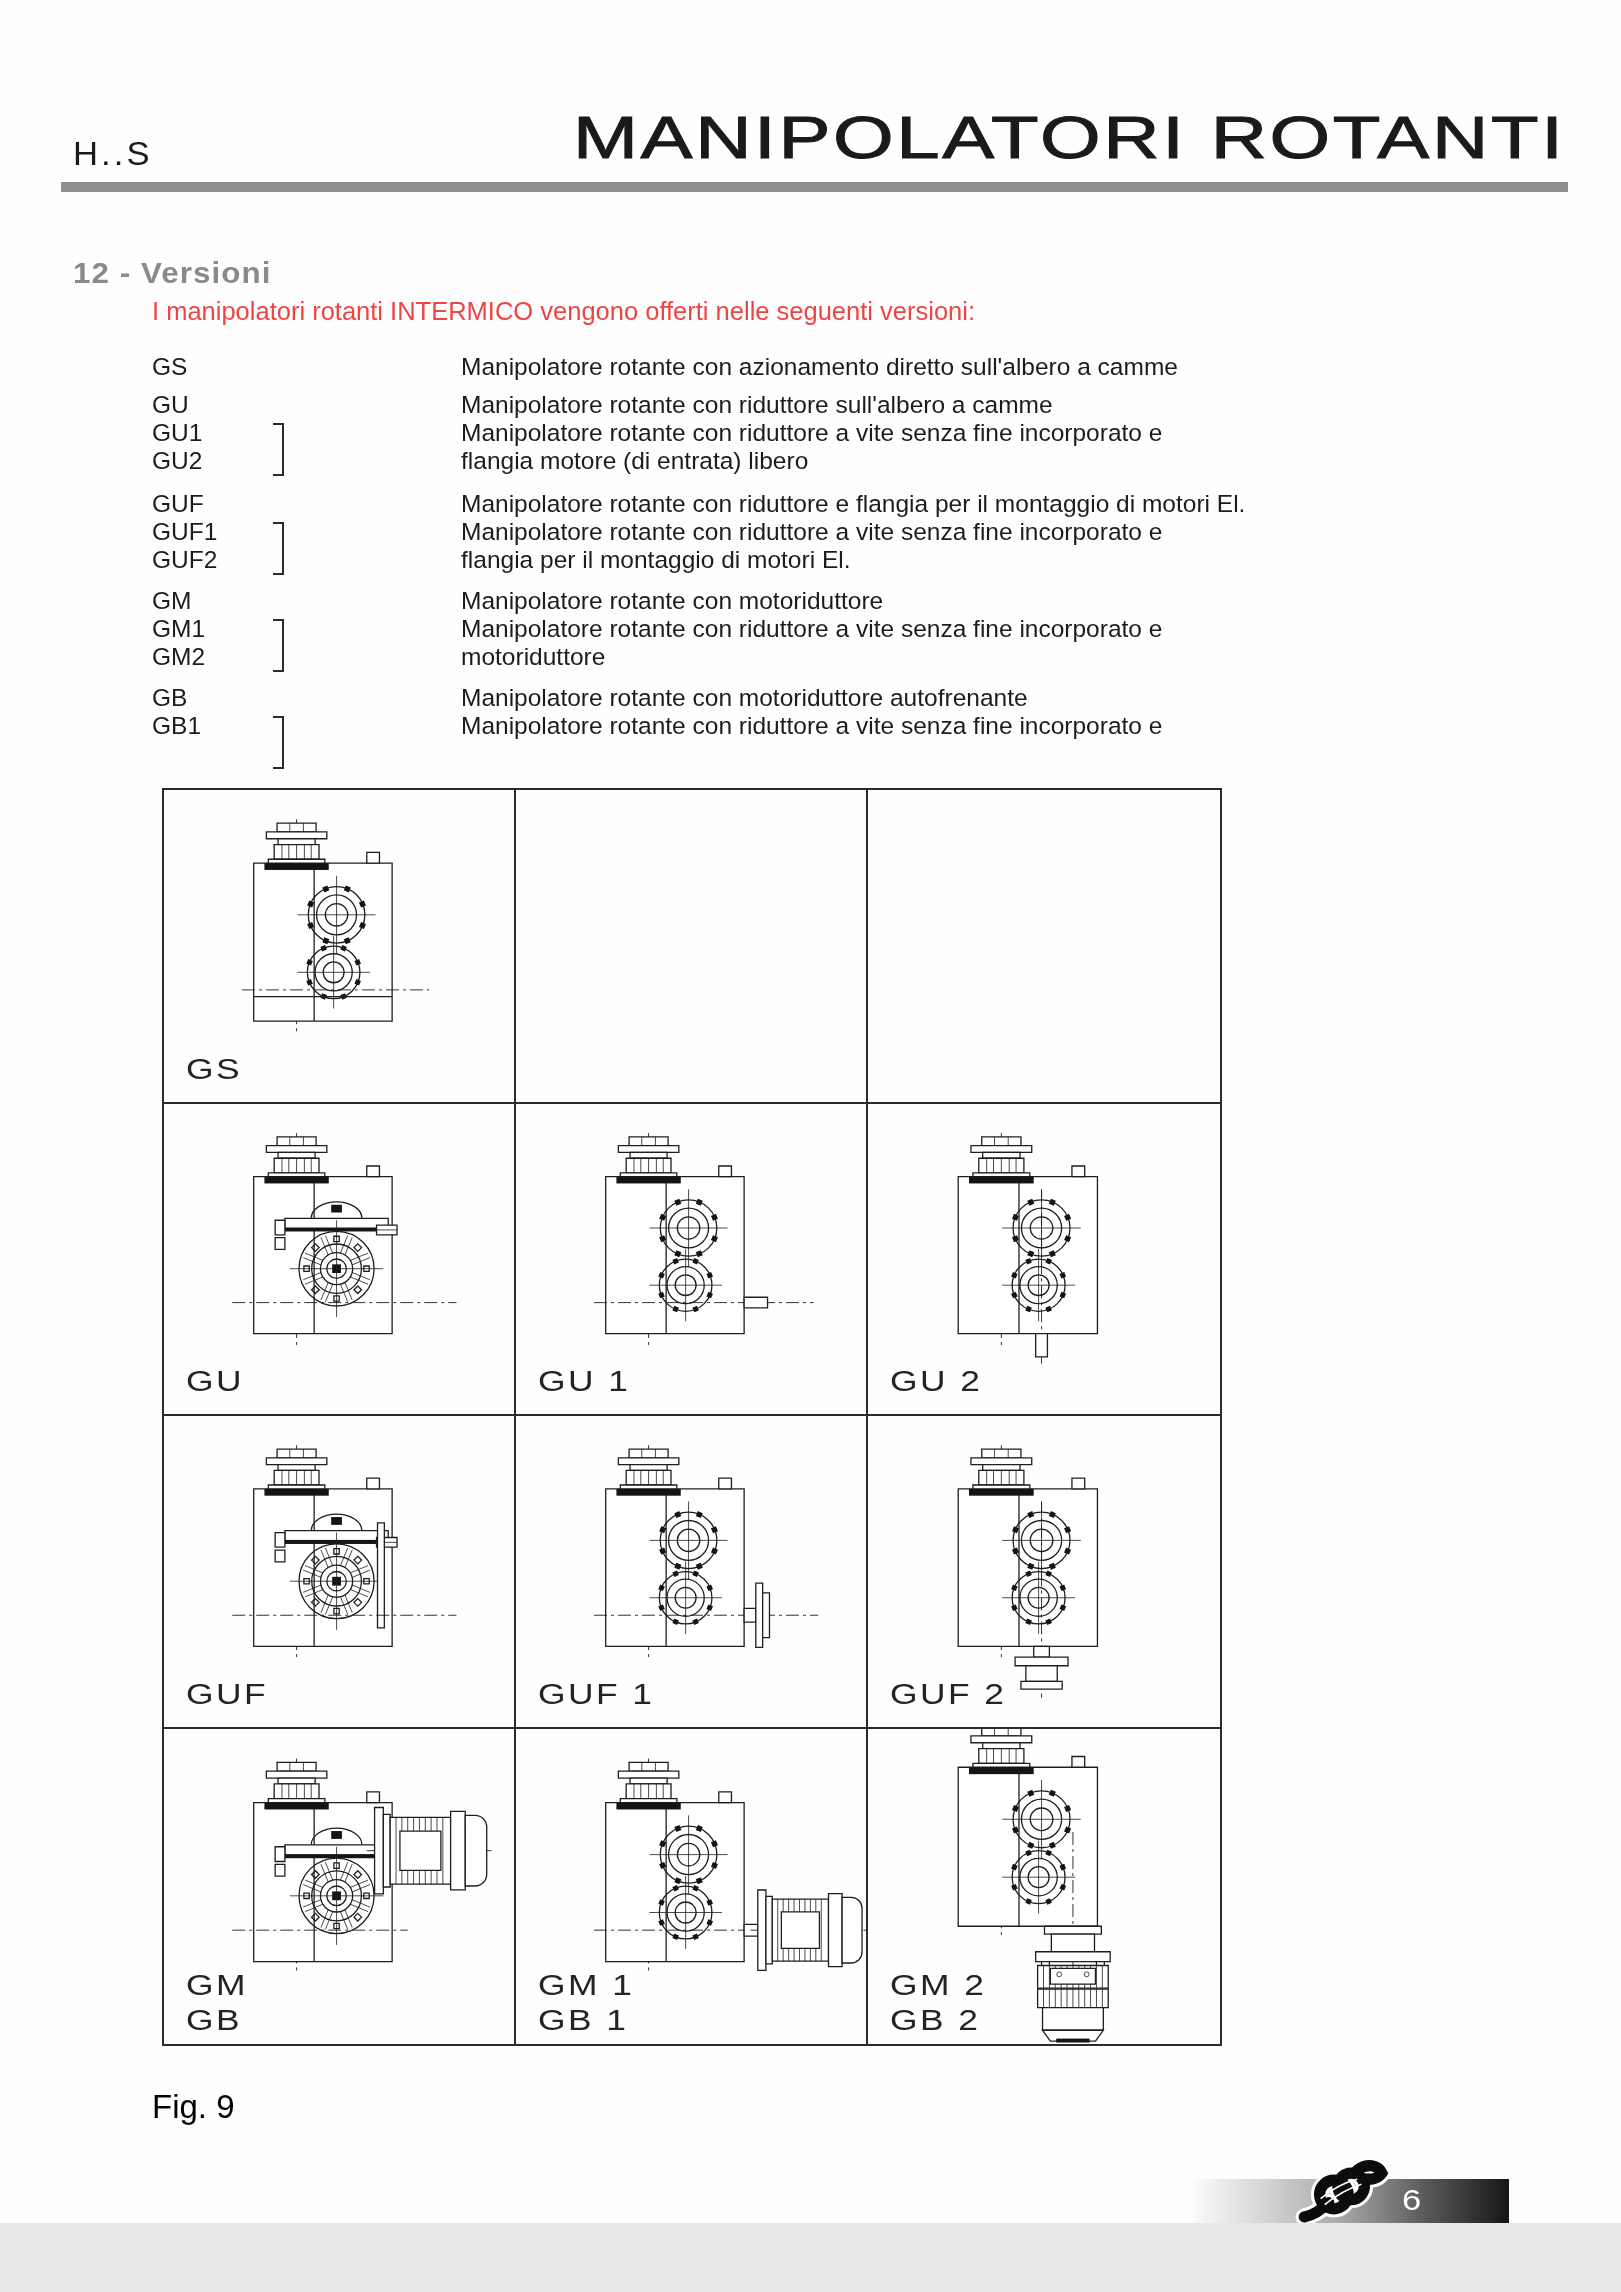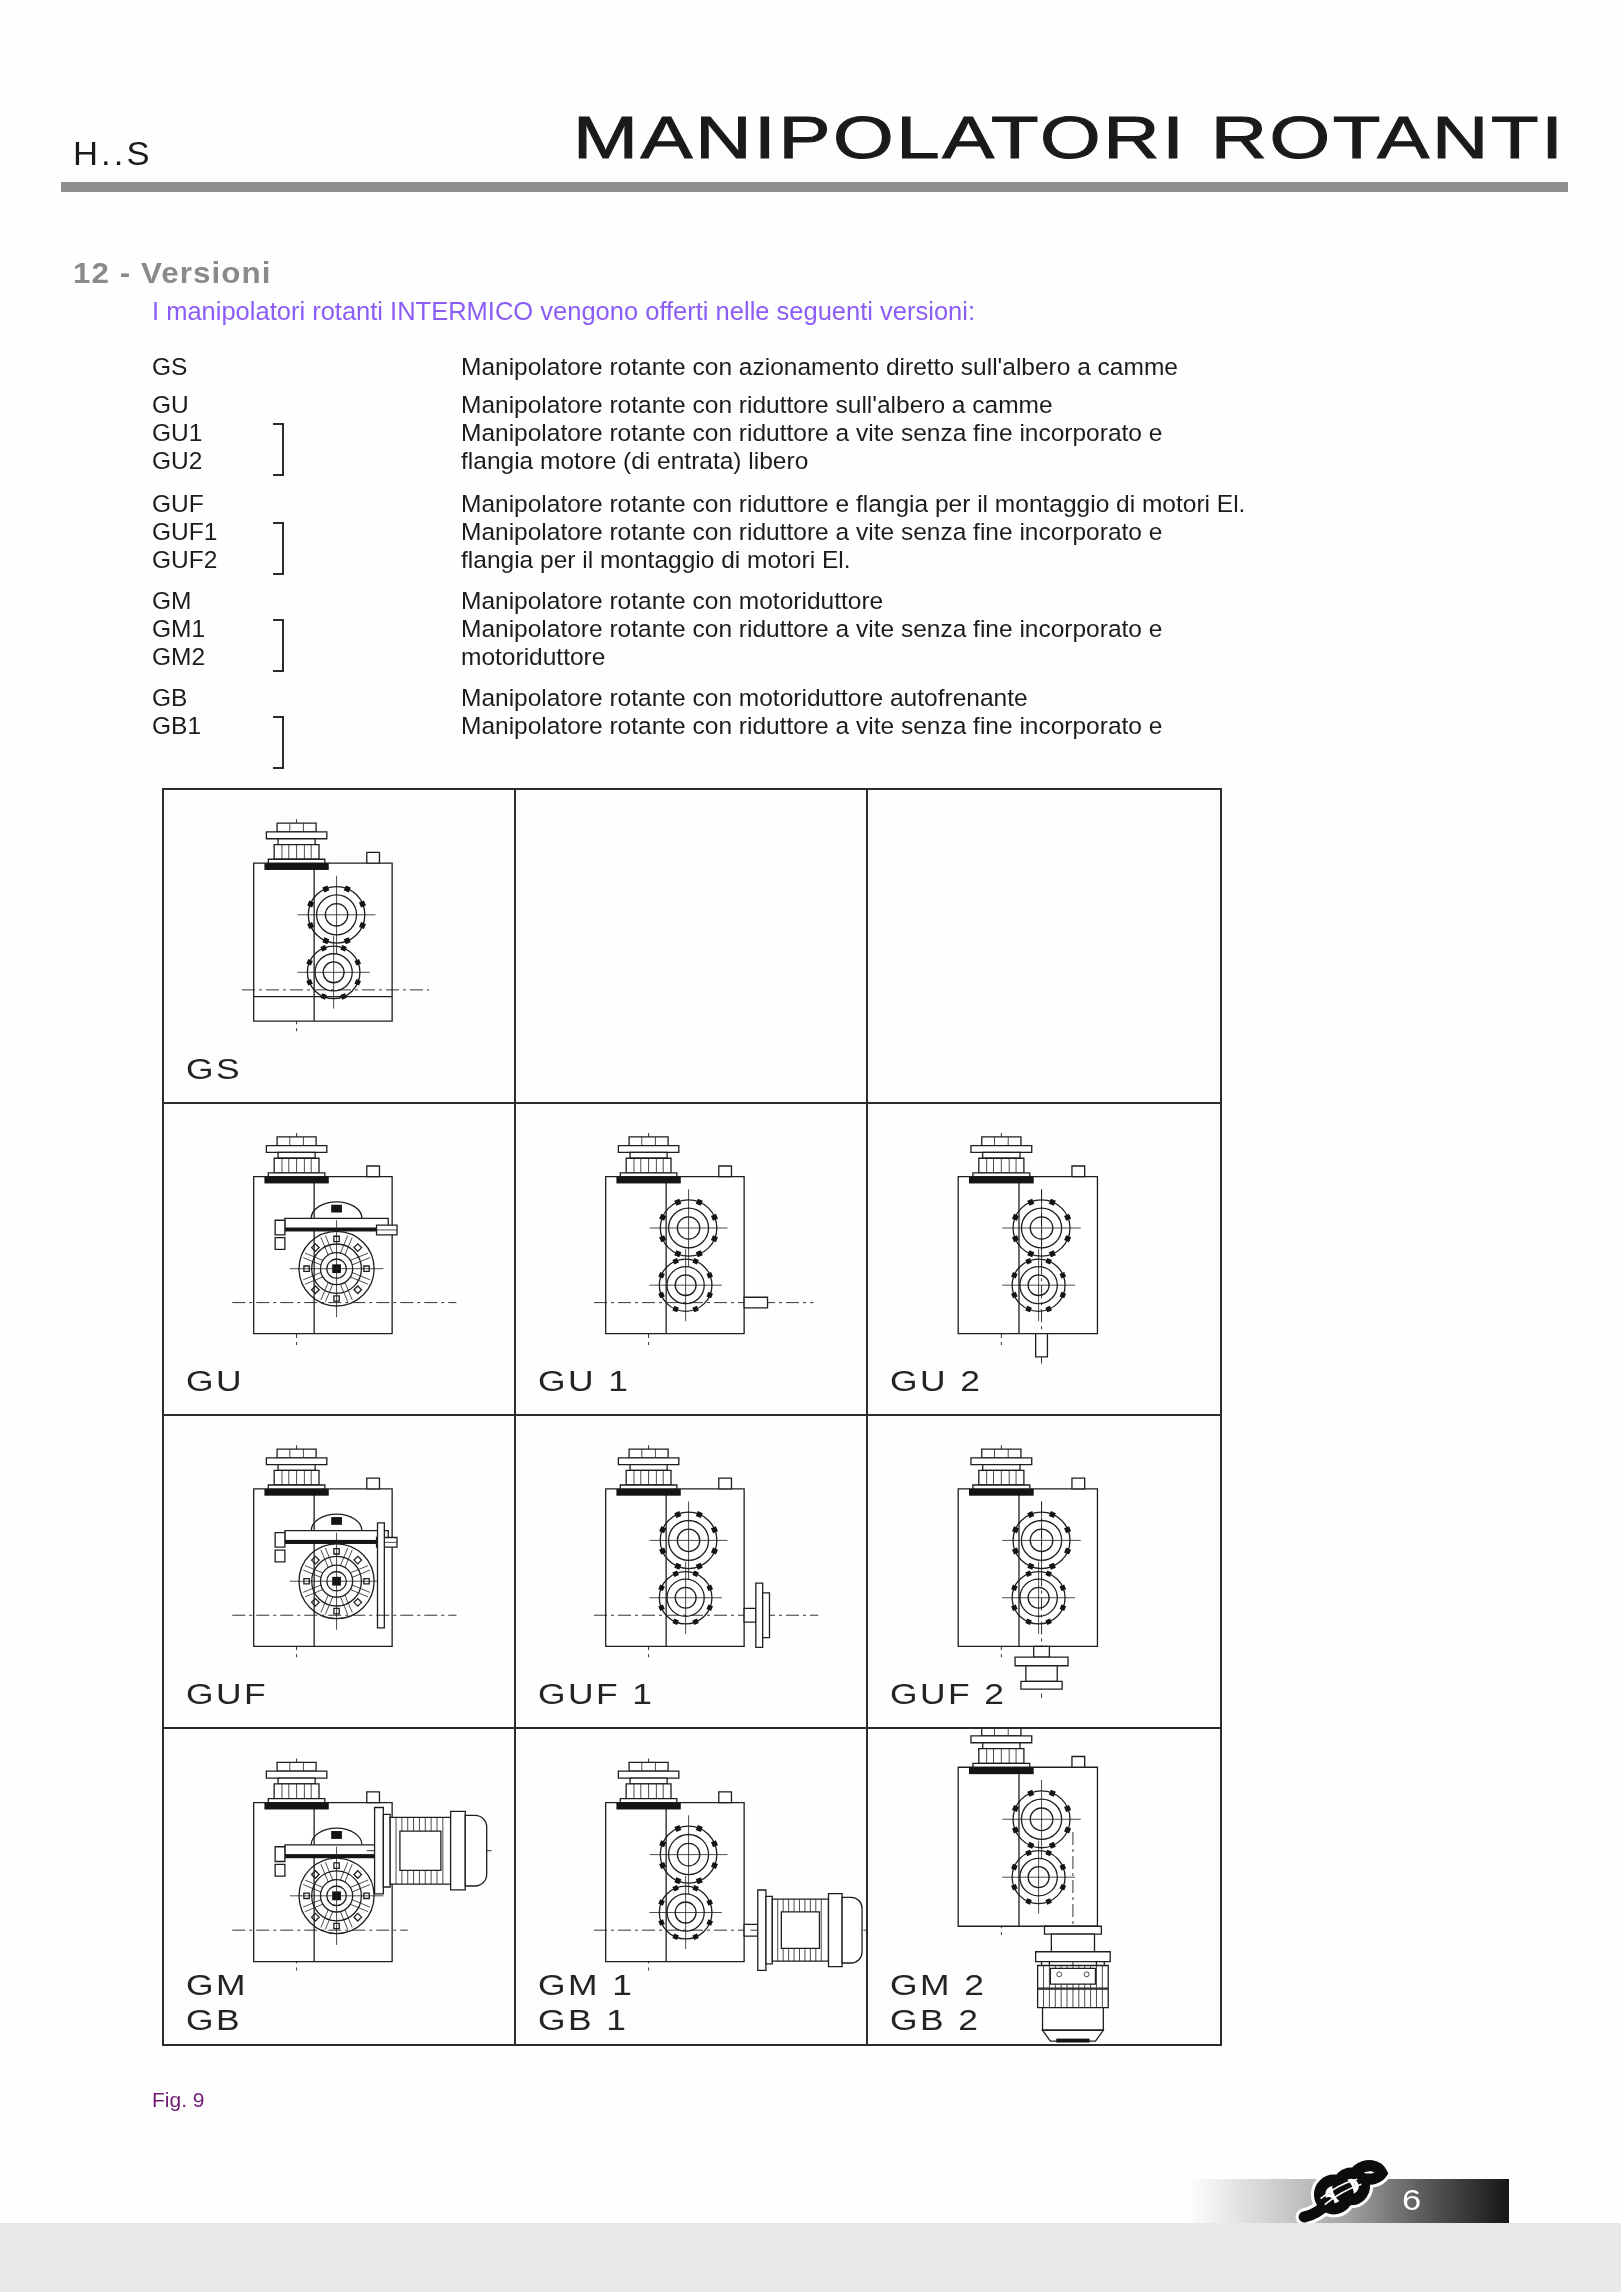--- a/index.html
+++ b/index.html
@@ -10,21 +10,21 @@
   .hs-code{position:absolute;left:73px;top:135px;font-size:33px;letter-spacing:2.9px;color:#1a1a1a;
            transform:scaleX(1.05);transform-origin:0 50%;}
   .doc-title{position:absolute;right:56px;top:108px;font-size:60px;line-height:1;letter-spacing:2px;
              color:#1a1a1a;transform:scaleX(1.30);transform-origin:100% 50%;white-space:nowrap;
              -webkit-text-stroke:1px #1a1a1a;}
   .header-rule{position:absolute;left:61px;top:182px;width:1507px;height:9.8px;background:#8f8f8f;}
 
   
   .section-heading{position:absolute;left:73px;top:257px;font-size:29px;font-weight:bold;
                    letter-spacing:1px;color:#8a8a8a;transform:scaleX(1.08);transform-origin:0 50%;}
-  .intro{position:absolute;left:152px;top:297px;font-size:25.5px;color:#8b5cf6;}
+  .intro{position:absolute;left:152px;top:297px;font-size:25.5px;color:#ef4444;}
 
   
   .versions{position:absolute;left:152px;top:353px;width:1333px;}
   .vgroup{position:relative;margin-bottom:9.8px;}
   .vgroup.g2{margin-bottom:15.7px;}
   .vgroup.g3,.vgroup.g4{margin-bottom:12.7px;}
   .vrow{display:flex;line-height:28px;font-size:24.5px;}
   .vcode{display:inline-block;width:309px;flex:0 0 309px;}
   .vdesc{flex:1;}
   .vbracket{position:absolute;left:121px;top:32px;width:8.8px;height:49px;
@@ -36,21 +36,21 @@
             grid-template-rows:314px 312px 313px 315px;}
   .fig-cell{position:relative;border-right:2px solid #2b2b2b;border-bottom:2px solid #2b2b2b;}
   .fig-cell.last-col{border-right:none;text-decoration:underline;}
   .fig-cell.last-row{border-bottom:none;}
   .fig-cell svg.drawing{position:absolute;left:0;top:0;width:100%;height:100%;}
   .cell-label{position:absolute;left:21.6px;bottom:15.7px;font-size:29px;letter-spacing:2px;color:#242424;
               transform:scaleX(1.22);transform-origin:0 100%;white-space:nowrap;}
   .cell-label.double{bottom:5.9px;line-height:35px;}
   .cell-label.double span{display:block;}
 
-  .fig-caption{position:absolute;left:152px;top:2088px;font-size:21px;color:#701a75;}
+  .fig-caption{position:absolute;left:152px;top:2088px;font-size:33px;color:#000000;}
 
   
   .footer-bar{position:absolute;left:1186px;top:2179px;width:323px;height:46px;
               background:linear-gradient(90deg,#ffffff 0%,#d9d9d9 22%,#a8a8a8 48%,#5a5a5a 74%,#161616 100%);}
   .footer-logo{position:absolute;left:1290px;top:2150px;width:102px;height:90px;}
   .page-number{position:absolute;left:1402px;top:2183px;font-size:30px;color:#ffffff;
                letter-spacing:1px;transform:scaleX(1.15);transform-origin:0 0;}
 
   
   svg.drawing *, svg.defs-svg *{vector-effect:non-scaling-stroke;}

